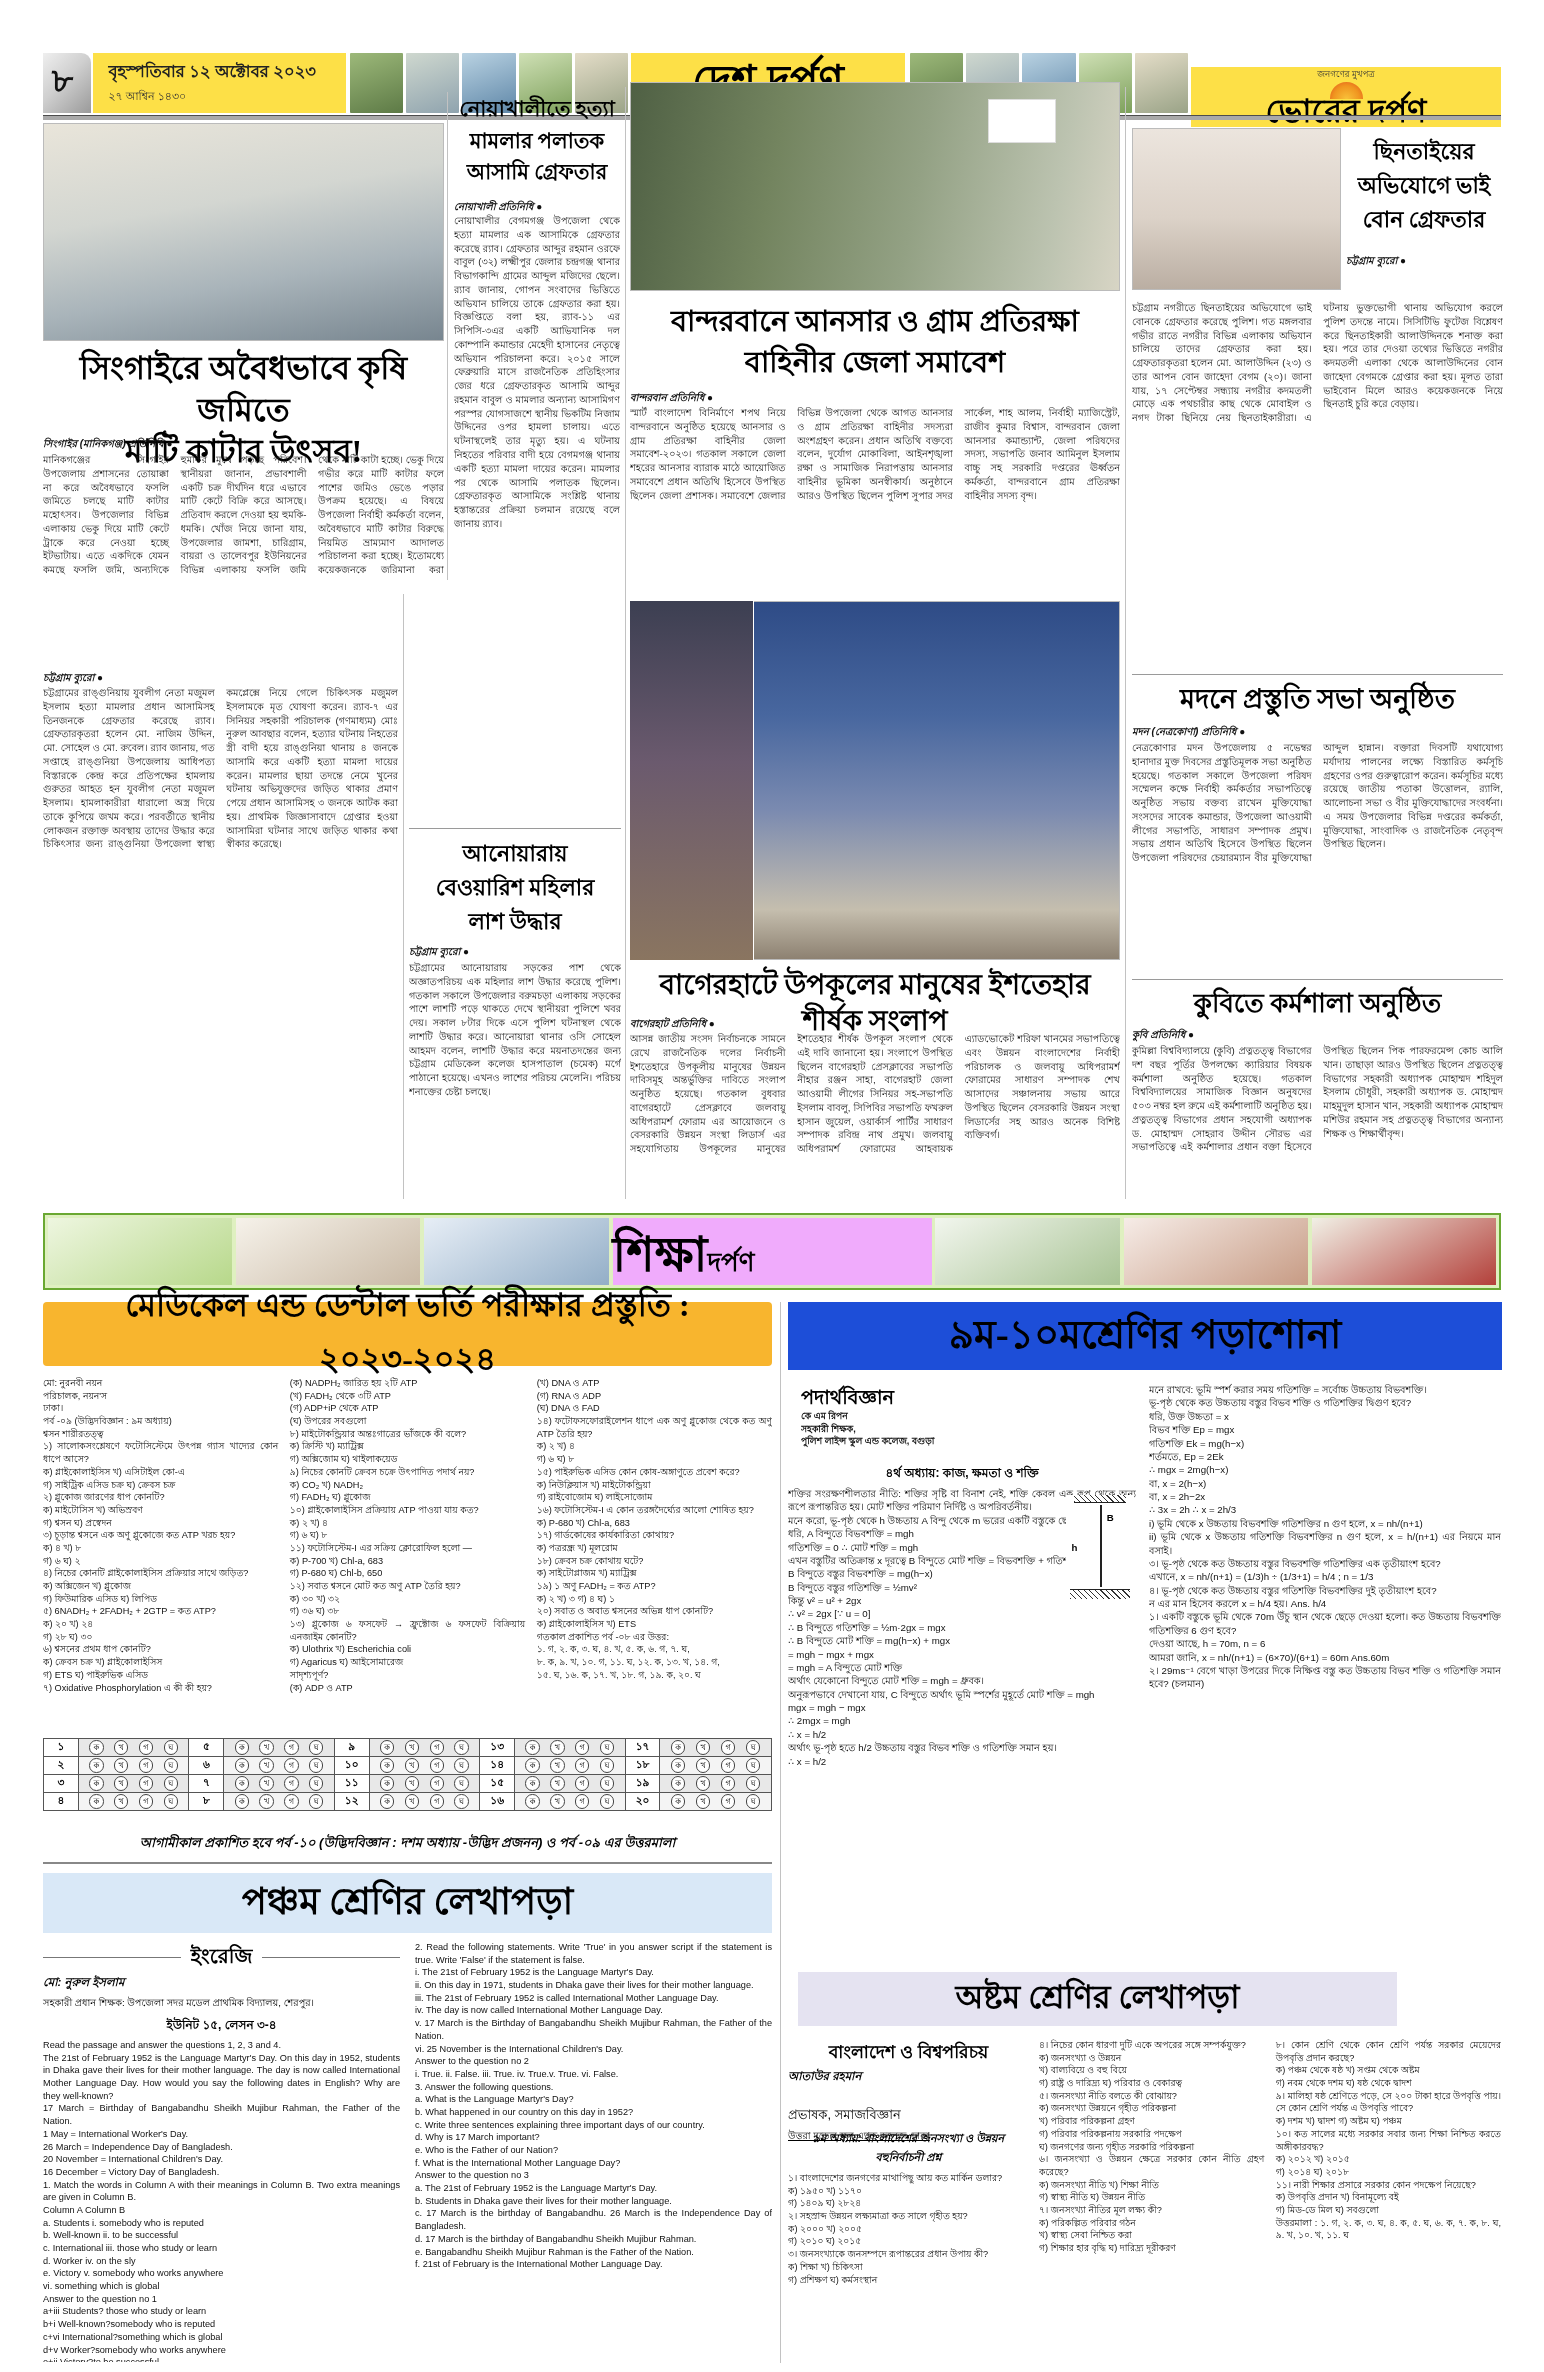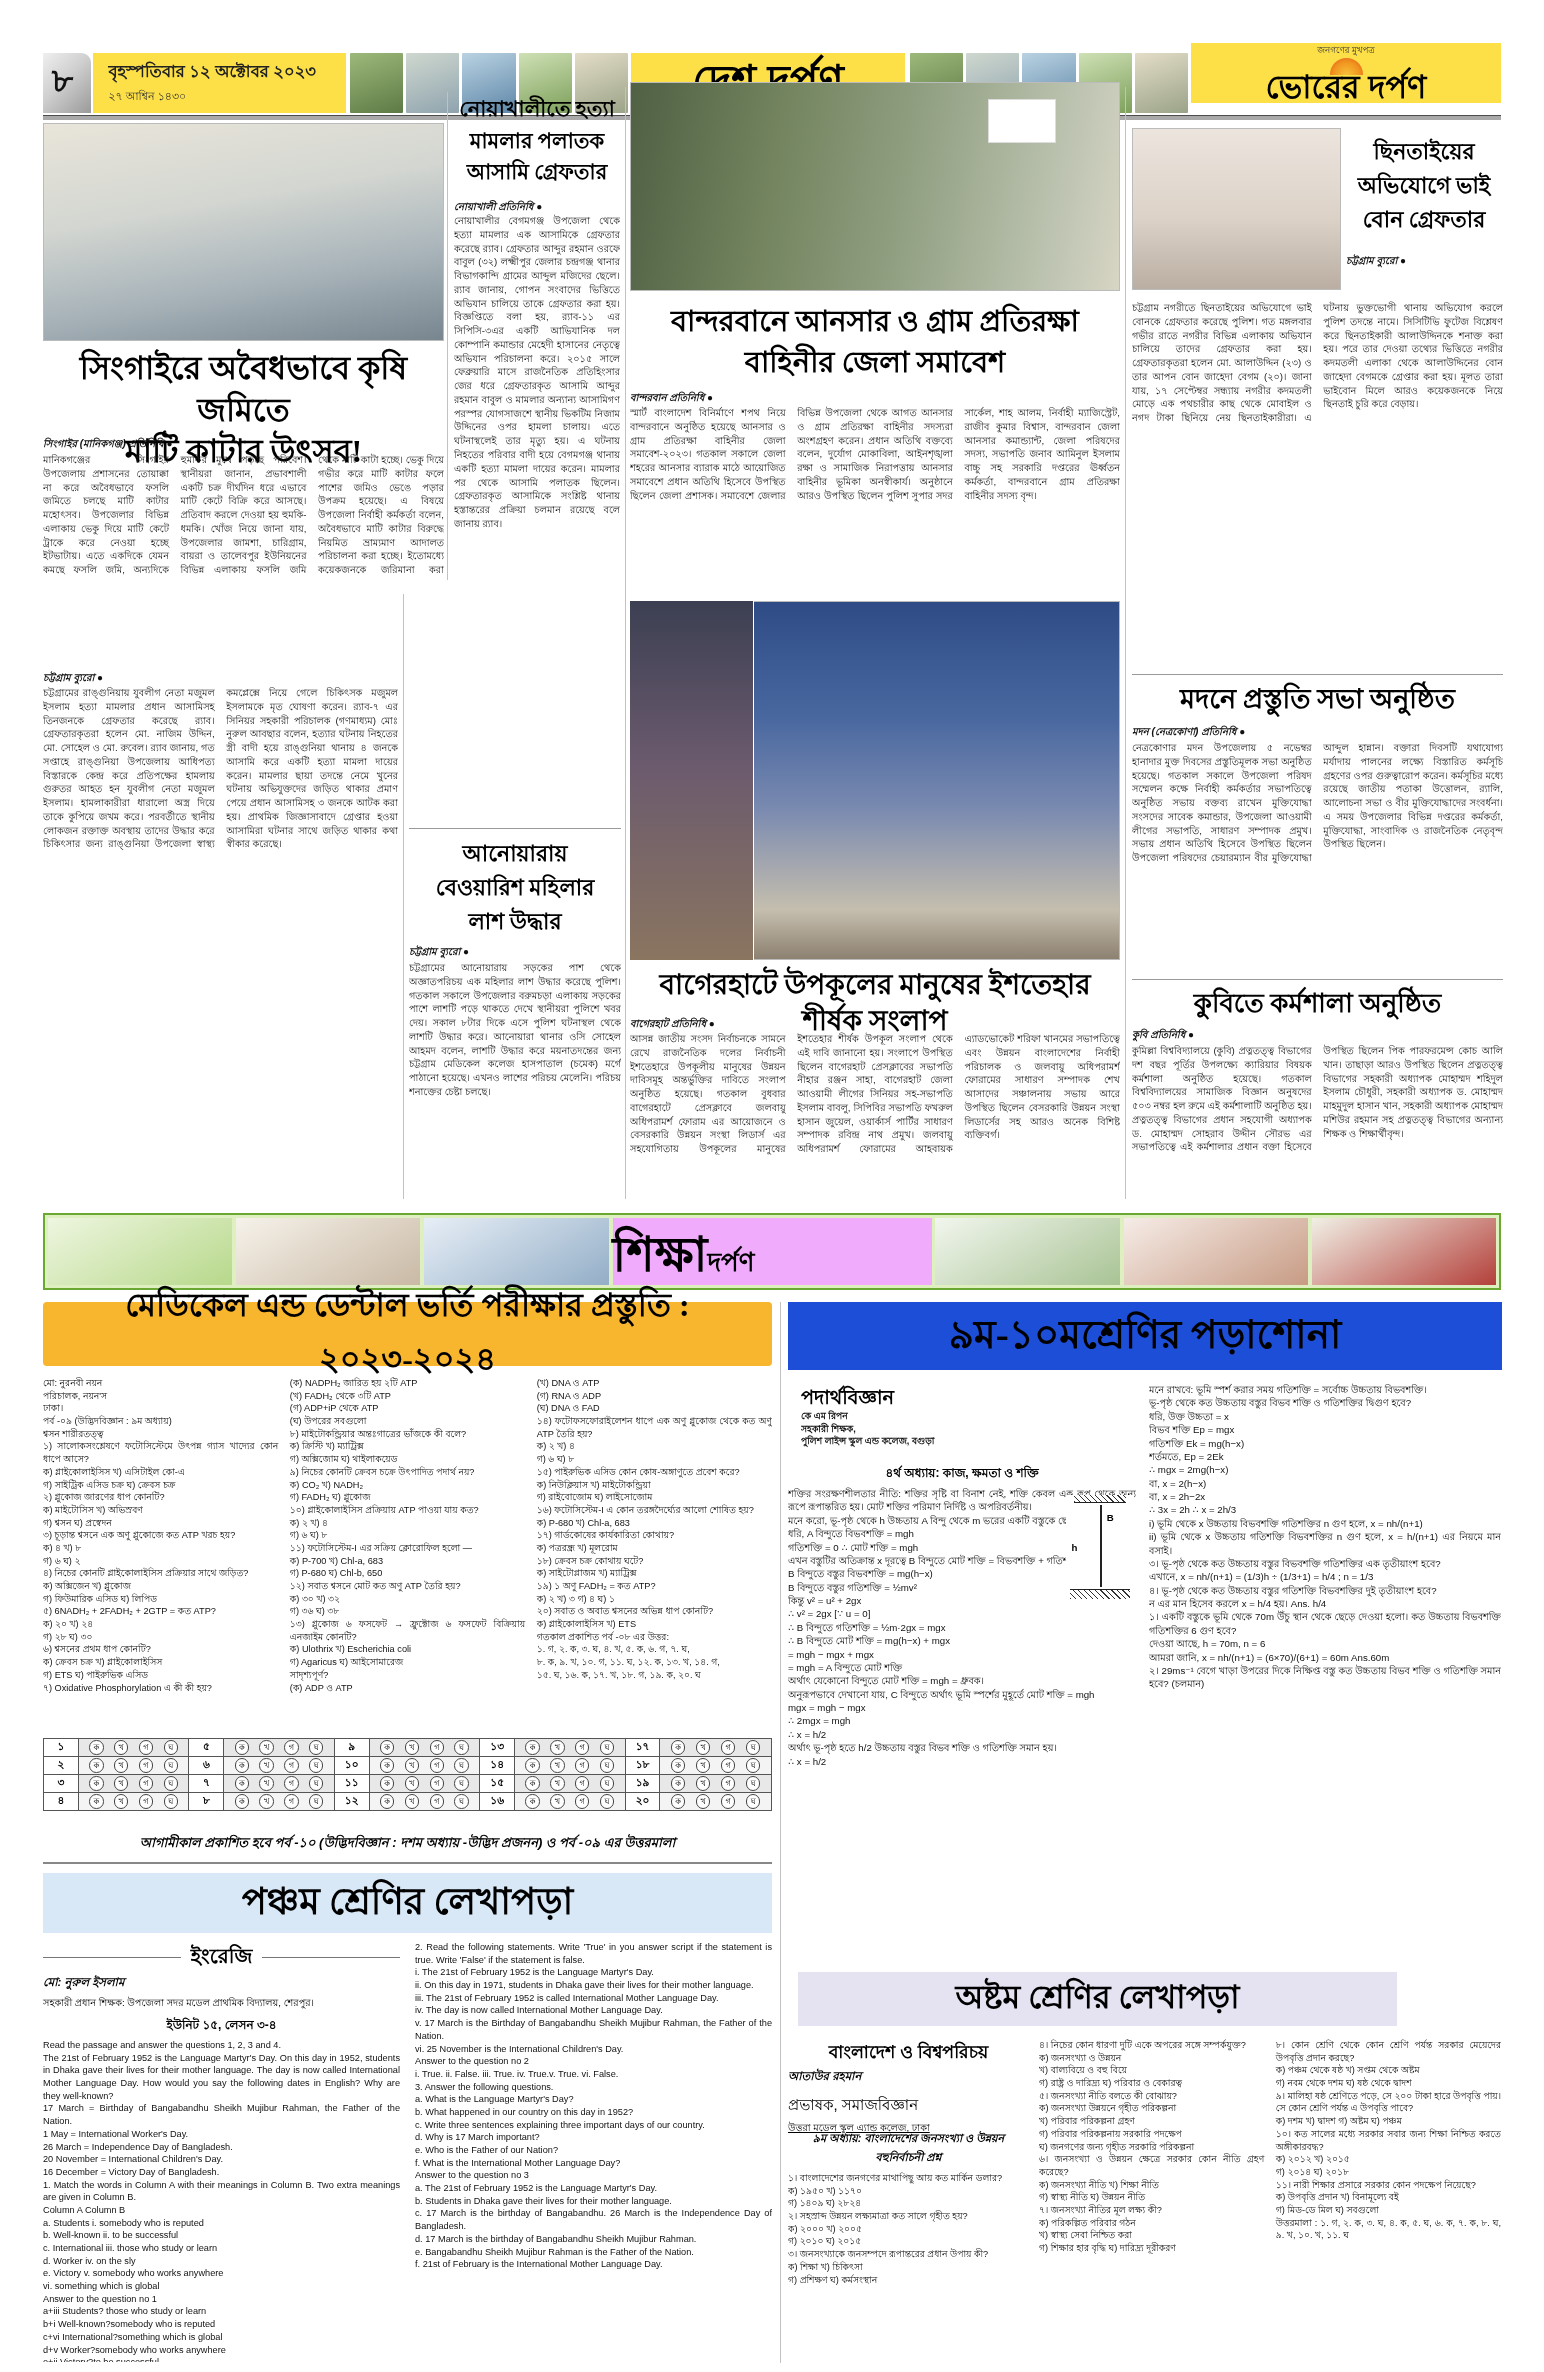--- a/index.html
+++ b/index.html
@@ -101,21 +101,21 @@
   <div class="abs mh-box mh-title" style="left:631px;top:53px;width:274px;height:60px;">
     <span>দেশ দর্পণ</span>
   </div>
   <div class="abs strip" style="left:910px;top:53px;width:278px;height:60px;">
     <i></i>
       <i></i>
       <i></i>
       <i></i>
       <i></i>
   </div>
-  <div class="abs mh-box mh-logo" style="left:1191px;top:43px;width:310px;height:60px;">
+  <div class="abs mh-box mh-logo" style="left:1191px;top:67px;width:310px;height:60px;">
     <span class="tag">জনগণের মুখপত্র</span>
     <span class="sun"></span>
     <span class="lg">ভোরের দর্পণ</span>
   </div>
   <div class="abs mh-rule" style="left:43px;top:115px;width:1458px;height:4.8px;"></div>
 
   <div class="abs vline" style="left:447px;top:92px;height:488px;"></div>
   <div class="abs vline" style="left:625px;top:87px;height:1112px;"></div>
   <div class="abs vline" style="left:1125px;top:87px;height:1112px;"></div>
   <div class="abs vline" style="left:403px;top:594px;height:605px;"></div>
@@ -517,21 +517,21 @@
     <span class="pole"></span>
     <span class="lblB">B</span>
     <span class="lblh">h</span>
     <span class="ground"></span>
   </div>
 
   <div class="abs sec-banner c8-banner" style="left:798px;top:1972px;width:599px;height:54px;">অষ্টম শ্রেণির লেখাপড়া</div>
   <div class="abs sub-head" style="left:788px;top:2039px;width:241px;font-size:17.4px;">বাংলাদেশ ও বিশ্বপরিচয়</div>
   <div class="abs" style="left:788px;top:2068px;width:241px;">
     <div style="font-weight:bold;font-style:italic;font-size:11.6px;">আতাউর রহমান</div>
-    <div style="font-size:15px;margin-top:6px;">প্রভাষক, সমাজবিজ্ঞান</div>
+    <div style="font-size:13px;margin-top:18px;">প্রভাষক, সমাজবিজ্ঞান</div>
     <div style="font-size:9.7px;margin-top:1.9px;text-decoration:underline;">উত্তরা মডেল স্কুল এ্যান্ড কলেজ, ঢাকা</div>
   </div>
   <div class="abs sub-head" style="left:788px;top:2130px;width:241px;font-size:11px;font-style:italic;">
     <div>৯ম অধ্যায়: বাংলাদেশের জনসংখ্যা ও উন্নয়ন</div>
     <div>বহুনির্বাচনী প্রশ্ন</div>
   </div>
   <div class="abs edu-txt" style="left:788px;top:2172px;width:241px;height:190px;">১।  বাংলাদেশের জনগণের মাথাপিছু আয় কত মার্কিন ডলার?
 ক) ১৯৫০  খ) ১১৭০
 গ) ১৪০৯  ঘ) ২৮২৪
 ২।  সহস্রাব্দ উন্নয়ন লক্ষ্যমাত্রা কত সালে গৃহীত হয়?

